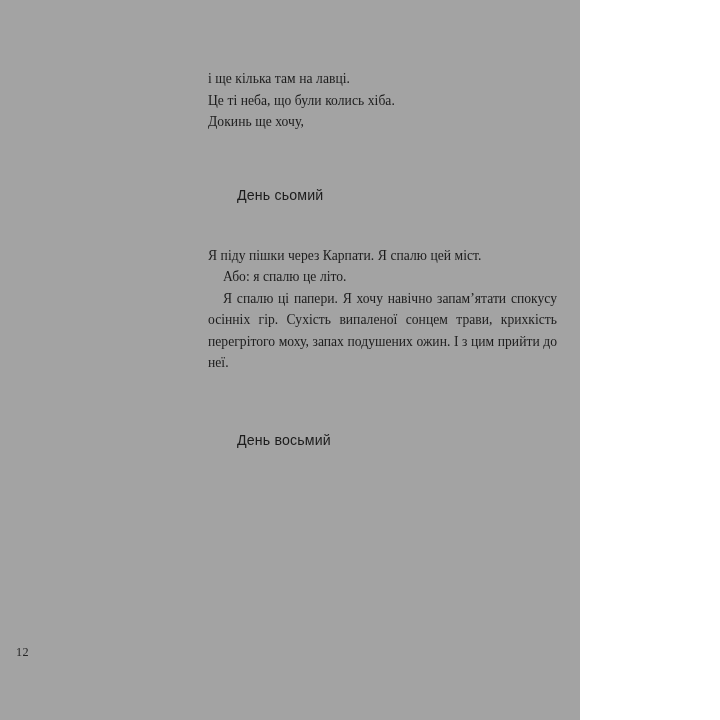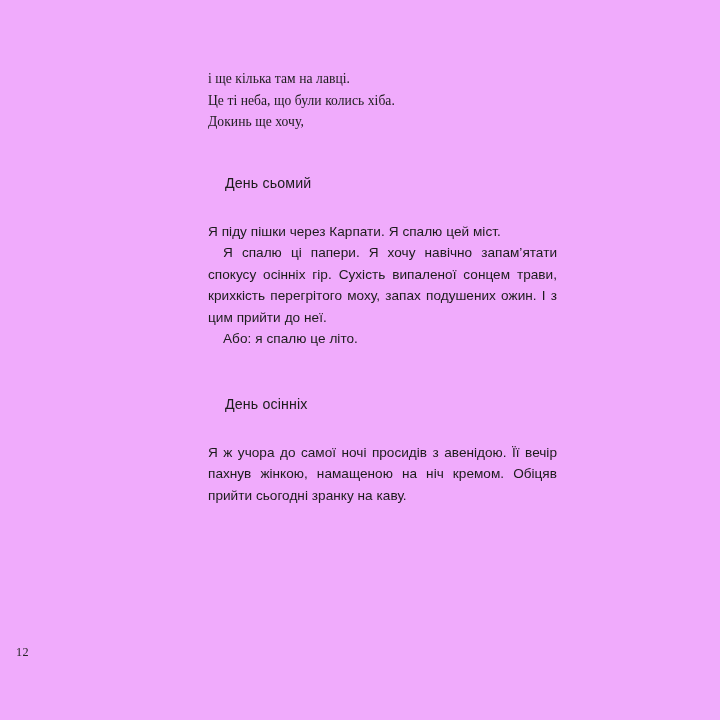--- a/index.html
+++ b/index.html
@@ -13,23 +13,23 @@
     font-family: "Liberation Serif", serif;
     color: #1a1a1a;
     overflow: hidden;
     position: relative;
   }
 
   #page {
     position: absolute;
     left: 0;
     top: 0;
-    width: 720px;
+    width: 580px;
     height: 720px;
-    background: #f0abfc;
+    background: #a3a3a3;
   }
 
   #text-column {
     position: absolute;
     left: 208px;
     top: 68px;
     width: 349px;
   }
 
   
@@ -45,33 +45,33 @@
     white-space: pre;
     letter-spacing: 0.05px;
   }
 
   
   .day-heading {
     font-family: "Liberation Sans", sans-serif;
     font-size: 14.2px;
     font-weight: 400;
     color: #1c1c1c;
-    margin: 4px;
+    margin: 16px;
     padding: 0 0 0 13px;
     letter-spacing: 0.15px;
     line-height: 18px;
   }
   .heading-gap-top-1 { height: 37px; }
   .heading-gap-bottom-1 { height: 25px; }
   .heading-gap-top-2 { height: 41px; }
   .heading-gap-bottom-2 { height: 25px; }
 
   
   .para {
-    font-family: Liberation Sans, sans-serif;
+    font-family: Liberation Serif, serif;
     font-size: 13.6px;
     line-height: 21.5px;
     color: #1c1c1c;
     margin: 0;
     padding: 0;
     text-align: justify;
     text-align-last: left;
     letter-spacing: 0.02px;
     word-spacing: 0.1px;
   }
@@ -106,26 +106,25 @@
       <div class="poem-line">і ще кілька там на лавці.</div>
       <div class="poem-line">Це ті неба, що були колись хіба.</div>
       <div class="poem-line">Докинь ще хочу,</div>
     </div>
 
     <div class="heading-gap-top-1"></div>
     <div class="day-heading">День сьомий</div>
     <div class="heading-gap-bottom-1"></div>
 
     <p class="para noindent">Я піду пішки через Карпати. Я спалю цей міст.</p>
+    <p class="para indent">Або: я спалю це літо.</p>
     <p class="para indent">Я спалю ці папери. Я хочу навічно запам’ятати спокусу осінніх гір. Сухість випаленої сонцем трави, крихкість перегрітого моху, запах подушених ожин. І з цим прийти до неї.</p>
-    <p class="para indent">Або: я спалю це літо.</p>
 
     <div class="heading-gap-top-2"></div>
-    <div class="day-heading">День осінніх</div>
+    <div class="day-heading">День восьмий</div>
     <div class="heading-gap-bottom-2"></div>
 
-    <p class="para noindent">Я ж учора до самої ночі просидів з авенідою. Її вечір пахнув жінкою, намащеною на ніч кремом. Обіцяв прийти сьогодні зранку на каву.</p>
 
   </div>
 
   <div id="folio">12</div>
 
 </div>
 
 </body></html>

